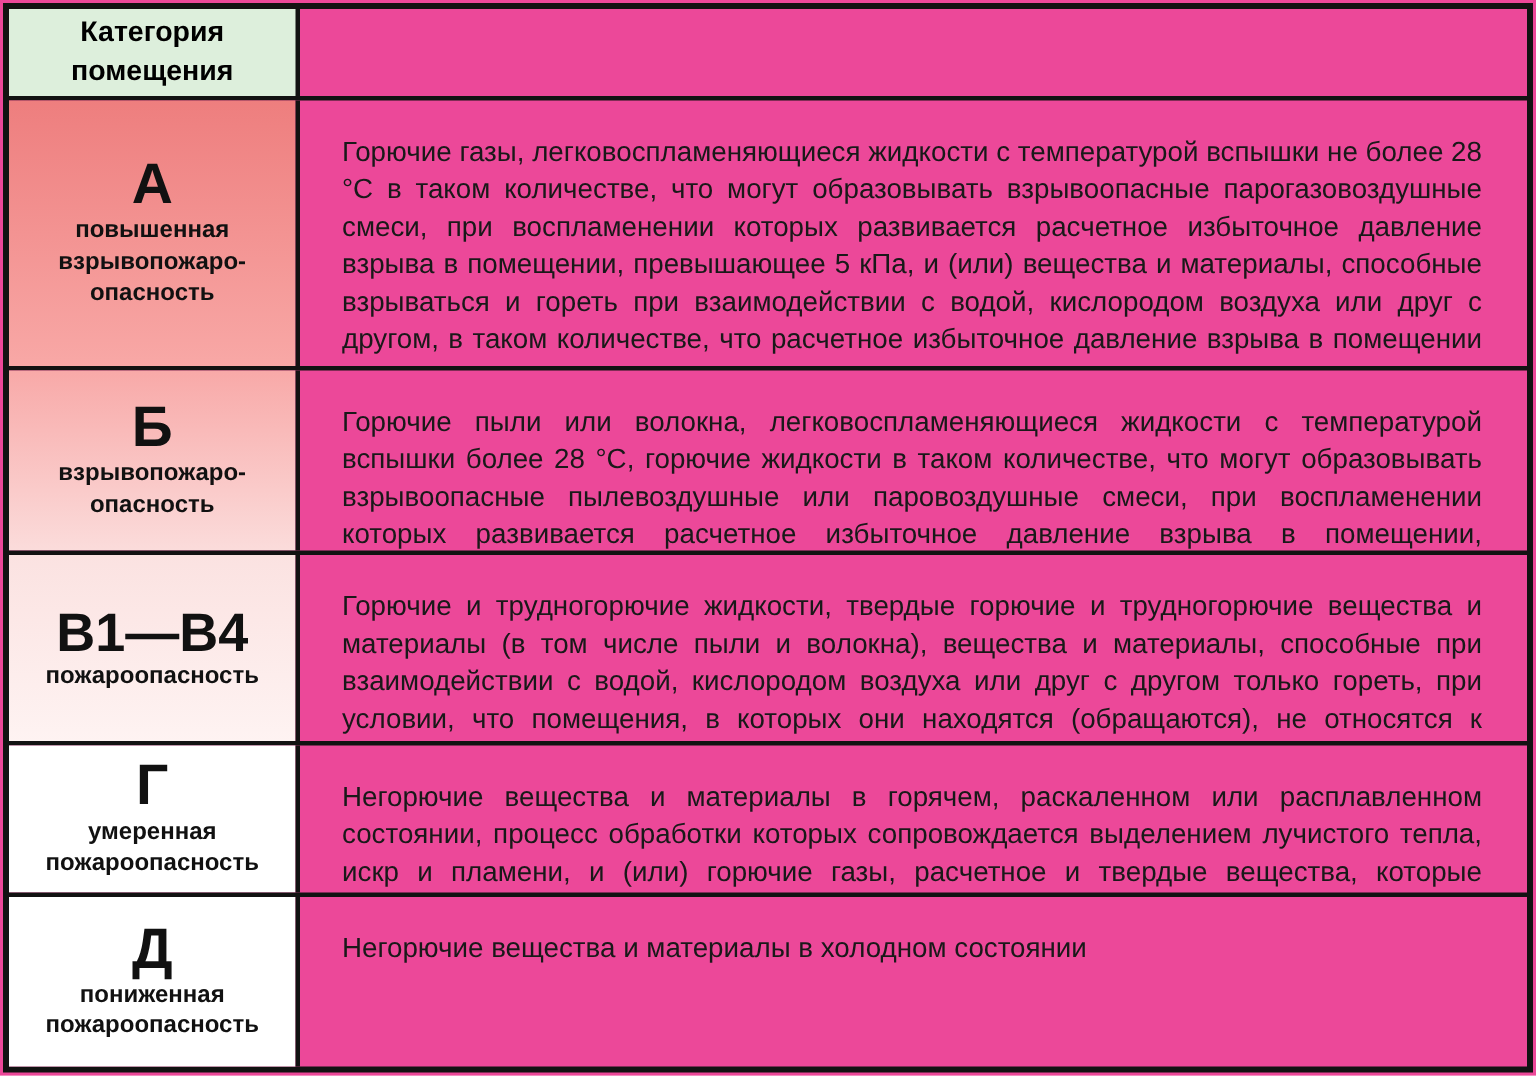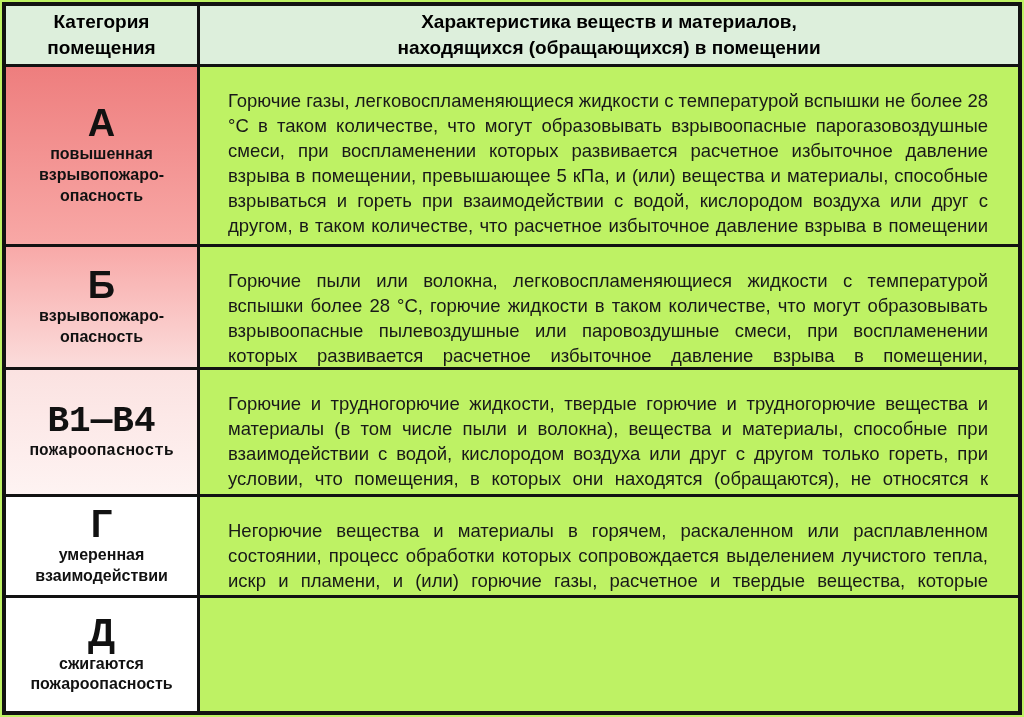--- a/index.html
+++ b/index.html
@@ -6,21 +6,21 @@
     margin: 0;
     padding: 0;
     background: #ffffff;
     font-family: "Liberation Sans", sans-serif;
   }
   .page {
     width: 1024px;
     height: 717px;
     box-sizing: border-box;
     padding: 2px;
-    background: #bef264;
+    background: #ec4899;
   }
   .tbl {
     box-sizing: border-box;
     width: 100%;
     height: 100%;
     border: 4px solid #121212;
     display: flex;
     flex-direction: column;
   }
   .row {
@@ -94,22 +94,20 @@
 </style>
 </head>
 <body>
 
 <div class="page">
   <div class="tbl">
 
     <div class="row row-header">
       <div class="cell cell-left">Категория
 помещения</div>
-      <div class="cell cell-right">Характеристика веществ и материалов,
-находящихся (обращающихся) в помещении</div>
     </div>
 
     <div class="row row-a">
       <div class="cell cell-left" style="background: linear-gradient(rgb(238, 126, 126), rgb(248, 168, 166));">
         <div class="cat-code">А</div>
         <div class="cat-label">повышенная
 взрывопожаро-
 опасность</div>
       </div>
       <div class="cell cell-right">
@@ -122,42 +120,45 @@
         <div class="cat-code">Б</div>
         <div class="cat-label">взрывопожаро-
 опасность</div>
       </div>
       <div class="cell cell-right">
         <p class="desc">Горючие пыли или волокна, легковоспламеняющиеся жидкости с температурой вспышки более 28 °С, горючие жидкости в таком количестве, что могут образовывать взрывоопасные пылевоздушные или паровоздушные смеси, при воспламенении которых развивается расчетное избыточное давление взрыва в помещении, превышающее 5 кПа</p>
       </div>
     </div>
 
     <div class="row row-v">
-      <div class="cell cell-left" style="background: linear-gradient(rgb(251, 226, 225), rgb(254, 243, 242)); font-family: Liberation Mono, monospace;">
+      <div class="cell cell-left" style="background: linear-gradient(rgb(251, 226, 225), rgb(254, 243, 242));">
         <div class="cat-code">В1—В4</div>
         <div class="cat-label">пожароопасность</div>
       </div>
       <div class="cell cell-right">
         <p class="desc">Горючие и трудногорючие жидкости, твердые горючие и трудногорючие вещества и материалы (в том числе пыли и волокна), вещества и материалы, способные при взаимодействии с водой, кислородом воздуха или друг с другом только гореть, при условии, что помещения, в которых они находятся (обращаются), не относятся к категории А или Б</p>
       </div>
     </div>
 
     <div class="row row-g">
       <div class="cell cell-left" style="background: linear-gradient(rgb(255, 255, 255), rgb(255, 255, 255));">
         <div class="cat-code">Г</div>
         <div class="cat-label">умеренная
-взаимодействии</div>
+пожароопасность</div>
       </div>
       <div class="cell cell-right">
         <p class="desc">Негорючие вещества и материалы в горячем, раскаленном или расплавленном состоянии, процесс обработки которых сопровождается выделением лучистого тепла, искр и пламени, и (или) горючие газы, расчетное и твердые вещества, которые сжигаются или утилизируются в качестве топлива</p>
       </div>
     </div>
 
     <div class="row row-d">
       <div class="cell cell-left" style="background: linear-gradient(rgb(255, 255, 255), rgb(255, 255, 255));">
         <div class="cat-code">Д</div>
-        <div class="cat-label">сжигаются
+        <div class="cat-label">пониженная
 пожароопасность</div>
+      </div>
+      <div class="cell cell-right">
+        <p class="desc">Негорючие вещества и материалы в холодном состоянии</p>
       </div>
     </div>
 
   </div>
 </div>
 
 </body></html>

